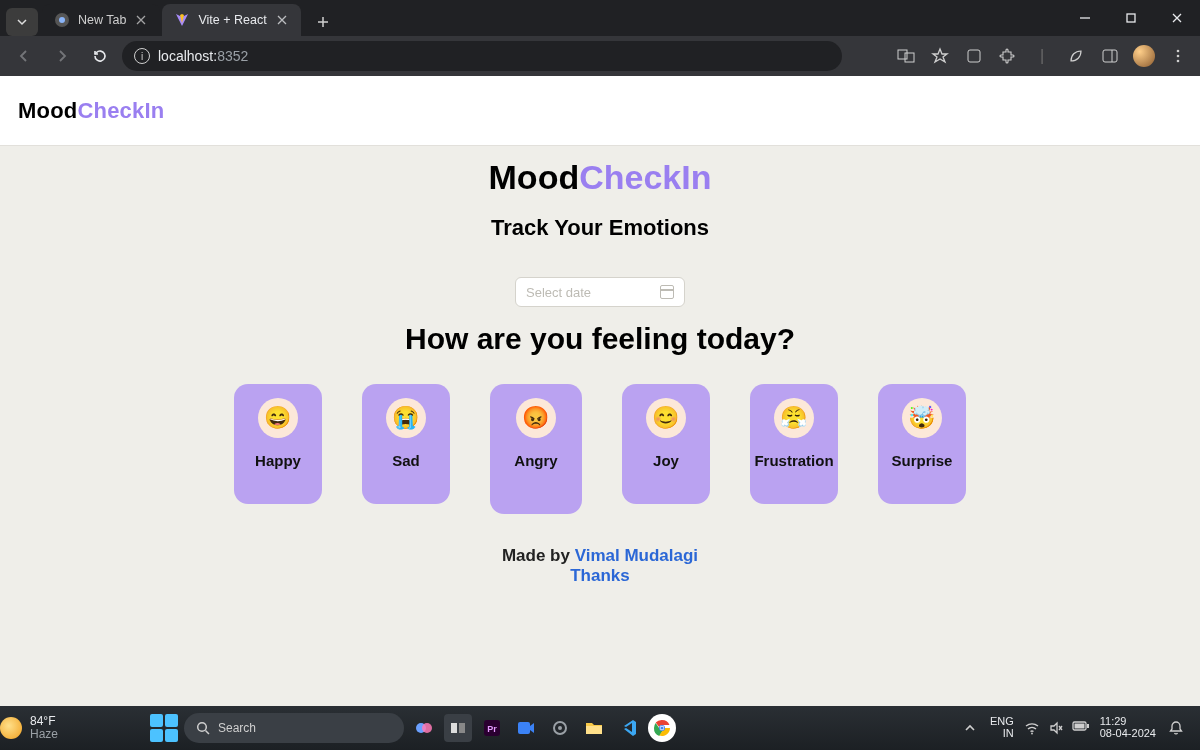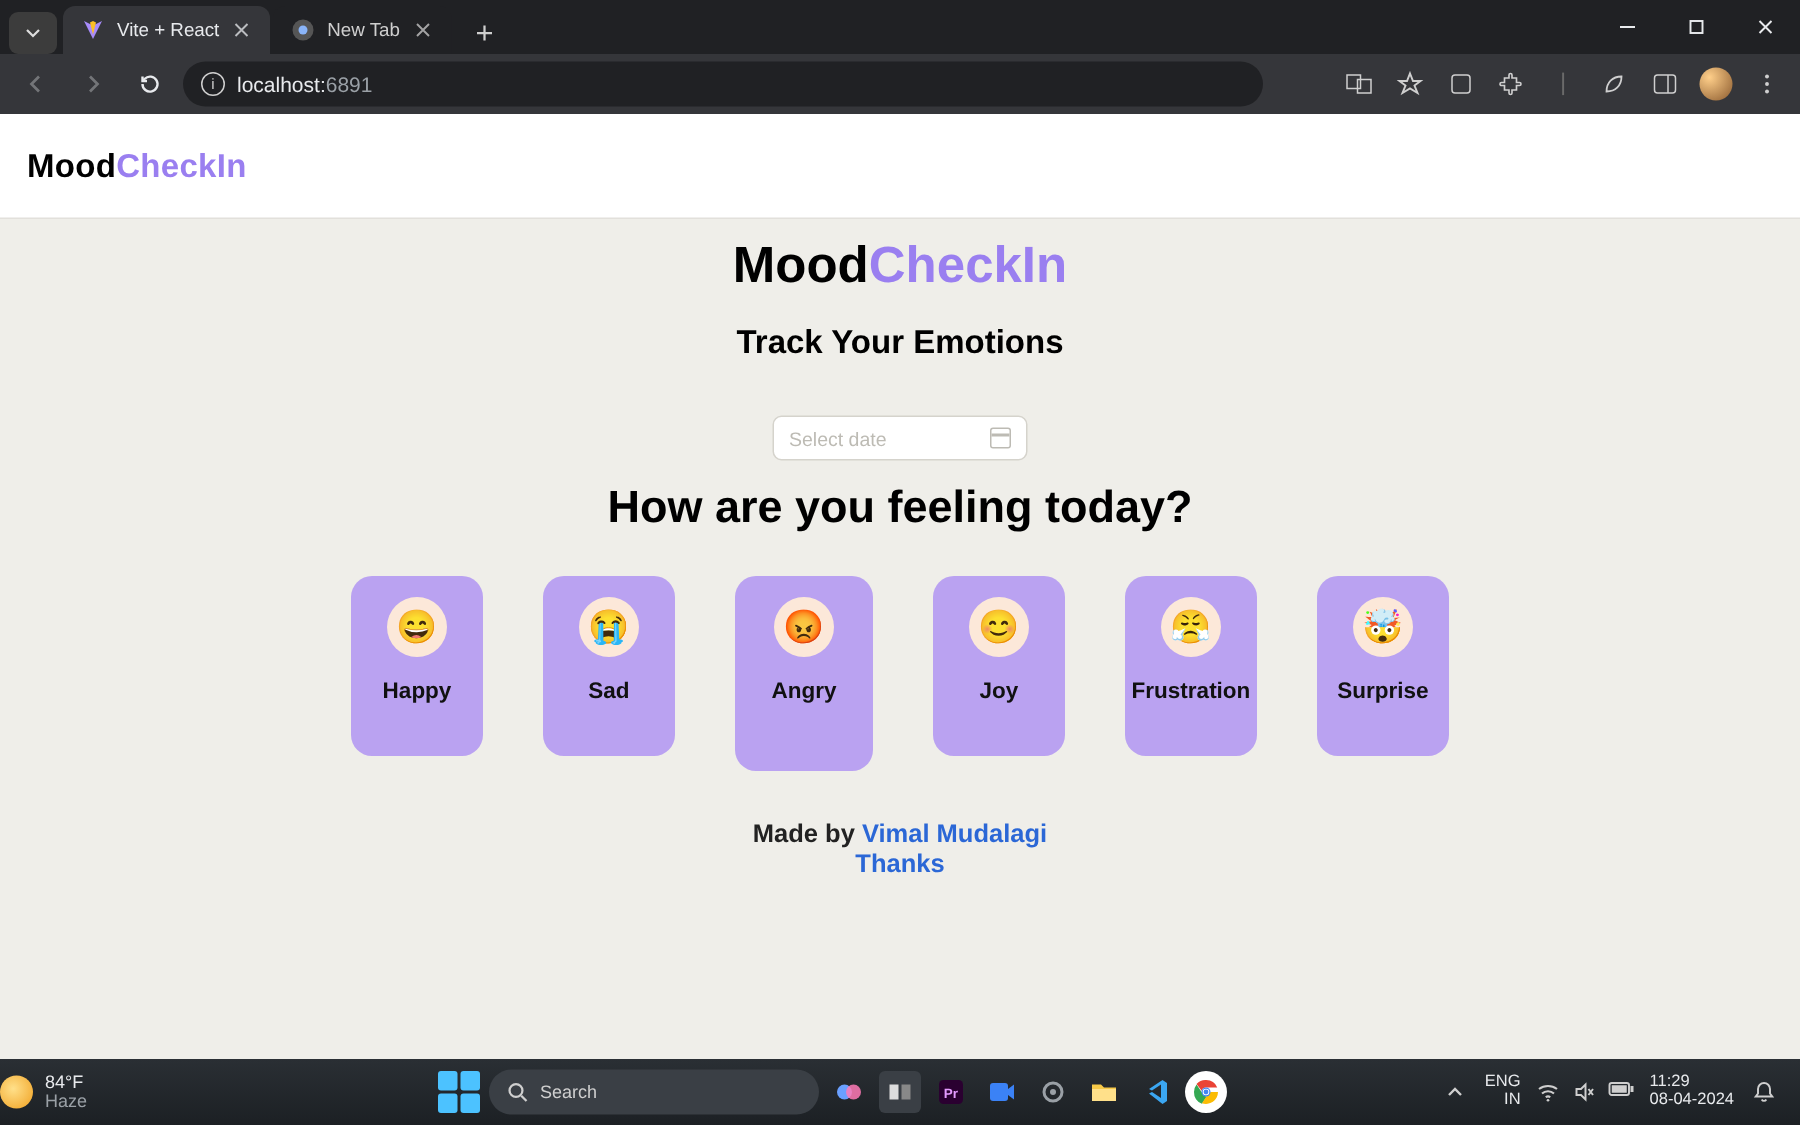--- a/index.html
+++ b/index.html
@@ -59,21 +59,21 @@
   .card .label { font-weight:700; font-size:15px; color:#111; }
 
   .footer { text-align:center; margin-top:32px; font-size:17px; font-weight:700; color:#222; }
   .footer .link { color:#2b67d6; }
 
   
   .taskbar { height:44px; background: linear-gradient(180deg,#2a2f34,#1c2024); display:flex; align-items:center; color:#e8eaed; font-size:12px; }
   .weather { display:flex; align-items:center; gap:8px; width:150px;}
   .weather .sun { width:22px; height:22px; border-radius:50%; background: radial-gradient(circle at 40% 40%, #ffe08a, #f0a020); }
   .weather .txt { display:flex; flex-direction:column; line-height:1.05; }
-  .task-center { flex:1; display:flex; align-items:center; justify-content:center; gap:6px; }
+  .task-center { flex:1; display:flex; align-items:center; gap:6px; }
   .start { width:28px; height:28px; display:grid; grid-template-columns:1fr 1fr; grid-template-rows:1fr 1fr; gap:2px; }
   .start div{ background:#4cc2ff; border-radius:2px;}
   .searchbox { width:220px; height:30px; border-radius:15px; background:#3a3f45; display:flex; align-items:center; gap:8px; padding:0 12px; color:#cfcfcf; }
   .tb-icon { width:28px; height:28px; border-radius:6px; display:flex; align-items:center; justify-content:center; font-size:16px; }
   .taskbar-right { display:flex; align-items:center; gap:10px; padding-right:14px; }
   .chev { width:20px; height:20px; display:flex; align-items:center; justify-content:center; color:#cfcfcf; }
   .lang { display:flex; flex-direction:column; align-items:flex-end; line-height:1.05; font-size:11px; }
   .tray-icons { display:flex; gap:8px; color:#cfcfcf; }
   .clock { display:flex; flex-direction:column; align-items:flex-start; line-height:1.05; font-size:11px; }
   .notif { width:20px; height:20px; display:flex; align-items:center; justify-content:center; color:#cfcfcf; }
@@ -82,48 +82,48 @@
 </style>
 </head>
 <body>
 
 <div class="titlebar">
   <div class="caret-btn">
     <svg viewBox="0 0 10 10">
         <path d="M1 3l4 4 4-4" stroke="#ddd" stroke-width="1.5" fill="none"></path>
       </svg>
   </div>
+  <div class="tab inactive">
+    <span class="favicon">
+      <svg width="16" height="16" viewBox="0 0 16 16">
+          <circle cx="8" cy="8" r="7" fill="#555"></circle>
+          <circle cx="8" cy="8" r="3" fill="#8ab4f8"></circle>
+        </svg>
+    </span>
+    <span>New Tab</span>
+    <span class="close">
+      <svg width="10" height="10" viewBox="0 0 10 10">
+          <path d="M1 1l8 8M9 1l-8 8" stroke="#cfcfcf" stroke-width="1.3"></path>
+        </svg>
+    </span>
+  </div>
   <div class="tab active">
     <span class="favicon">
       <svg width="16" height="16" viewBox="0 0 16 16">
           <path d="M2 2l6 12 6-12-6 3z" fill="#a78bfa"></path>
           <path d="M8 2l2 1-2 8-2-8z" fill="#fbbf24"></path>
         </svg>
     </span>
     <span>Vite + React</span>
     <span class="close">
       <svg width="10" height="10" viewBox="0 0 10 10">
           <path d="M1 1l8 8M9 1l-8 8" stroke="#e8eaed" stroke-width="1.3"></path>
         </svg>
     </span>
   </div>
-  <div class="tab inactive">
-    <span class="favicon">
-      <svg width="16" height="16" viewBox="0 0 16 16">
-          <circle cx="8" cy="8" r="7" fill="#555"></circle>
-          <circle cx="8" cy="8" r="3" fill="#8ab4f8"></circle>
-        </svg>
-    </span>
-    <span>New Tab</span>
-    <span class="close">
-      <svg width="10" height="10" viewBox="0 0 10 10">
-          <path d="M1 1l8 8M9 1l-8 8" stroke="#cfcfcf" stroke-width="1.3"></path>
-        </svg>
-    </span>
-  </div>
   <div class="newtab">
     <svg width="12" height="12" viewBox="0 0 12 12">
         <path d="M6 1v10M1 6h10" stroke="#cfcfcf" stroke-width="1.5"></path>
       </svg>
   </div>
   <div class="window-controls">
     <div class="wc">
         <svg width="12" height="12" viewBox="0 0 12 12">
           <path d="M1 6h10" stroke="#e8eaed" stroke-width="1.3"></path>
         </svg>
@@ -153,21 +153,21 @@
       </svg>
     </div>
   <div class="tbtn">
       <svg width="16" height="16" viewBox="0 0 16 16">
         <path d="M3 8a5 5 0 1 0 1.5-3.5L3 6" stroke="#e8eaed" stroke-width="1.6" fill="none"></path>
         <path d="M3 3v3h3" stroke="#e8eaed" stroke-width="1.6" fill="none"></path>
       </svg>
     </div>
   <div class="omnibox">
     <span class="info">i</span>
-    <span><span>localhost:</span><span class="host-dim">6891</span></span>
+    <span><span>localhost:</span><span class="host-dim">8352</span></span>
   </div>
   <div class="spacer"></div>
   <div class="ext-icon">
       <svg width="18" height="18" viewBox="0 0 18 18">
         <rect x="1" y="3" width="9" height="9" fill="none" stroke="#cfcfcf"></rect>
         <rect x="8" y="6" width="9" height="9" fill="none" stroke="#cfcfcf"></rect>
       </svg>
     </div>
   <div class="ext-icon">
       <svg width="18" height="18" viewBox="0 0 18 18">

